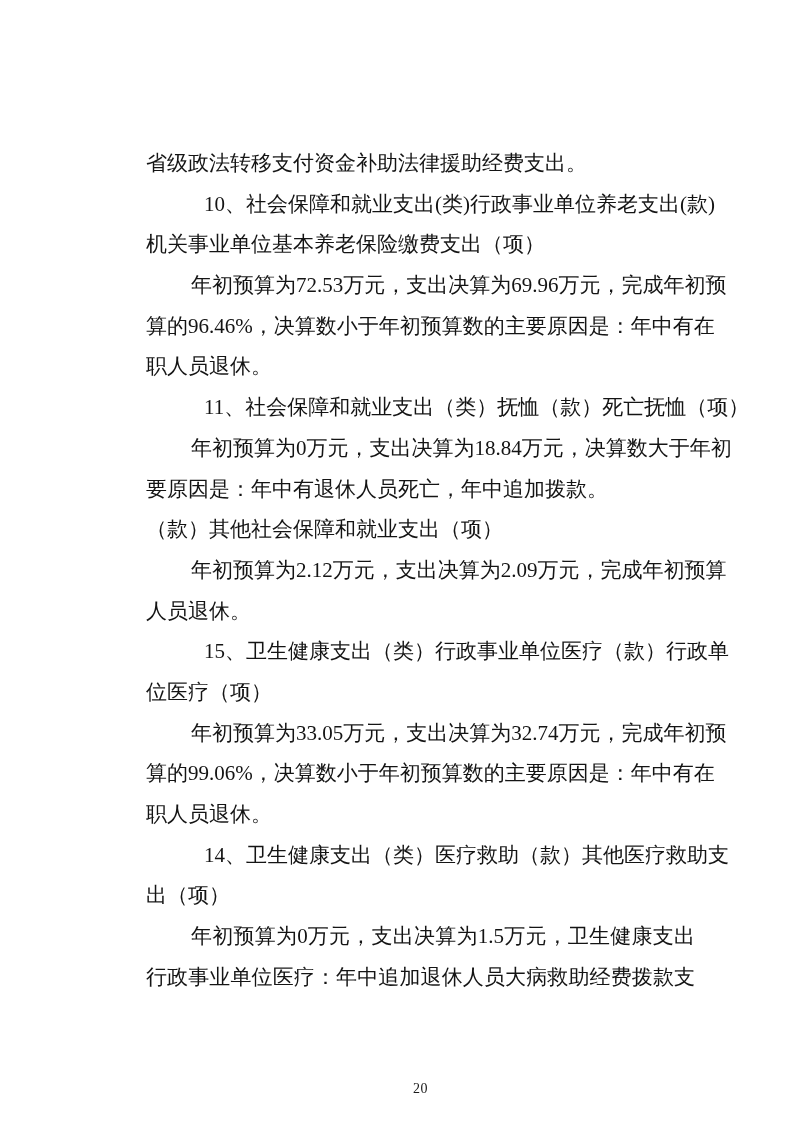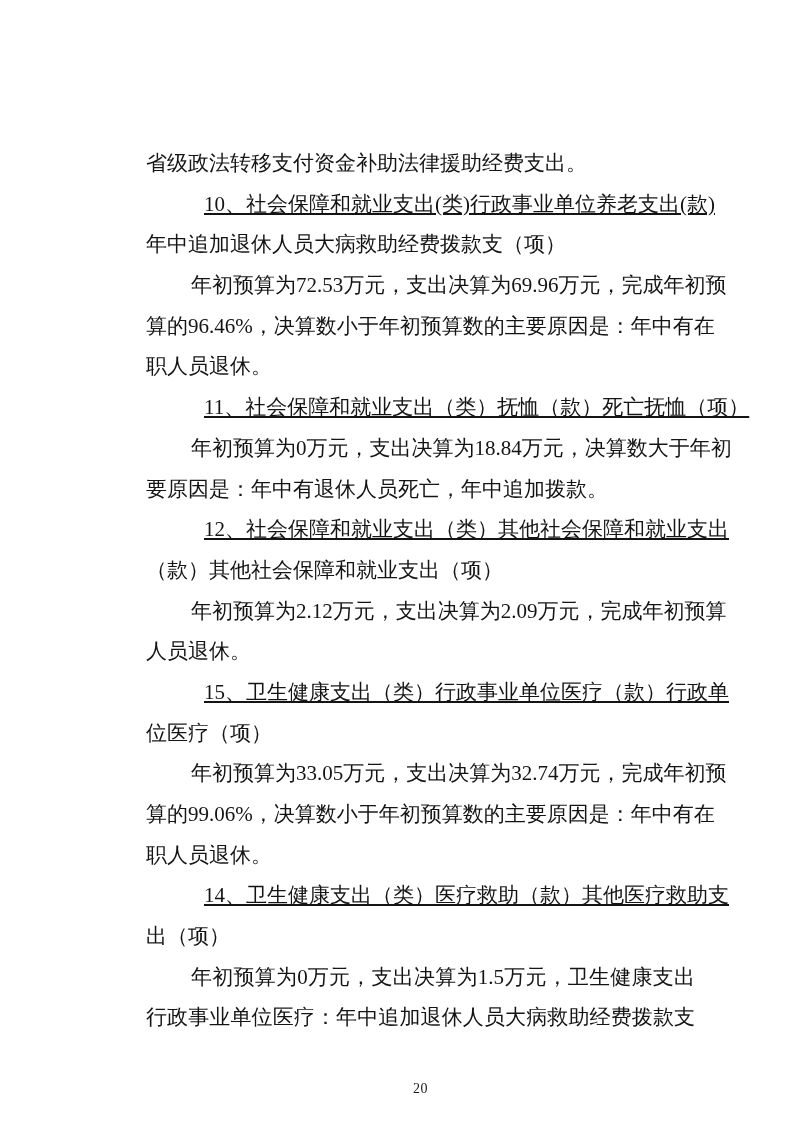--- a/index.html
+++ b/index.html
@@ -25,48 +25,47 @@
     text-align: justify;
     text-align-last: justify;
     white-space: nowrap;
     overflow: visible;
     height: 40.7px;
   }
   .ln.short {
     text-align-last: left;
   }
   .ind-b { text-indent: 45px; }   
-  .ind-h { text-indent: 58px; text-decoration: underline; }   
+  .ind-h { text-indent: 58px; }   
   .footer {
     position: absolute;
     left: 0;
     top: 1037px;
     width: 100%;
     text-align: center;
     font-size: 14px;
     color: #1a1a1a;
     letter-spacing: 0.5px;
     margin-top: 8px;
   }
 </style>
 </head>
 <body>
 
 <div class="page">
   <div class="textblock">
     <div class="ln short">省级政法转移支付资金补助法律援助经费支出。</div>
     <div class="ln ind-h">10、社会保障和就业支出(类)行政事业单位养老支出(款)</div>
-    <div class="ln short">年中追加退休人员大病救助经费拨款支（项）</div>
+    <div class="ln short">机关事业单位基本养老保险缴费支出（项）</div>
     <div class="ln ind-b">年初预算为72.53万元，支出决算为69.96万元，完成年初预</div>
     <div class="ln">算的96.46%，决算数小于年初预算数的主要原因是：年中有在</div>
     <div class="ln short">职人员退休。</div>
     <div class="ln ind-h">11、社会保障和就业支出（类）抚恤（款）死亡抚恤（项）</div>
     <div class="ln ind-b">年初预算为0万元，支出决算为18.84万元，决算数大于年初</div>
     <div class="ln short">要原因是：年中有退休人员死亡，年中追加拨款。</div>
-    <div class="ln ind-h">12、社会保障和就业支出（类）其他社会保障和就业支出</div>
     <div class="ln short">（款）其他社会保障和就业支出（项）</div>
     <div class="ln ind-b">年初预算为2.12万元，支出决算为2.09万元，完成年初预算</div>
     <div class="ln short">人员退休。</div>
     <div class="ln ind-h">15、卫生健康支出（类）行政事业单位医疗（款）行政单</div>
     <div class="ln short">位医疗（项）</div>
     <div class="ln ind-b">年初预算为33.05万元，支出决算为32.74万元，完成年初预</div>
     <div class="ln">算的99.06%，决算数小于年初预算数的主要原因是：年中有在</div>
     <div class="ln short">职人员退休。</div>
     <div class="ln ind-h">14、卫生健康支出（类）医疗救助（款）其他医疗救助支</div>
     <div class="ln short">出（项）</div>

